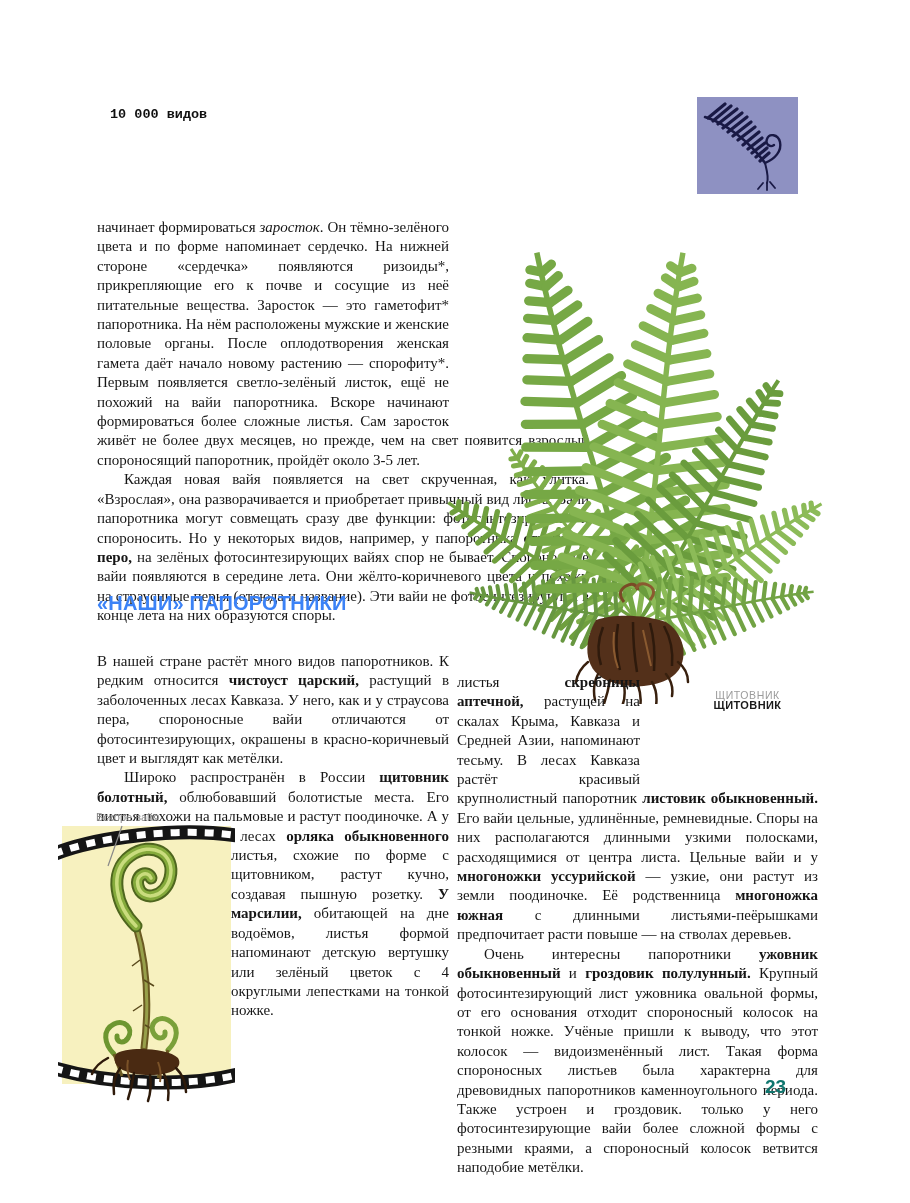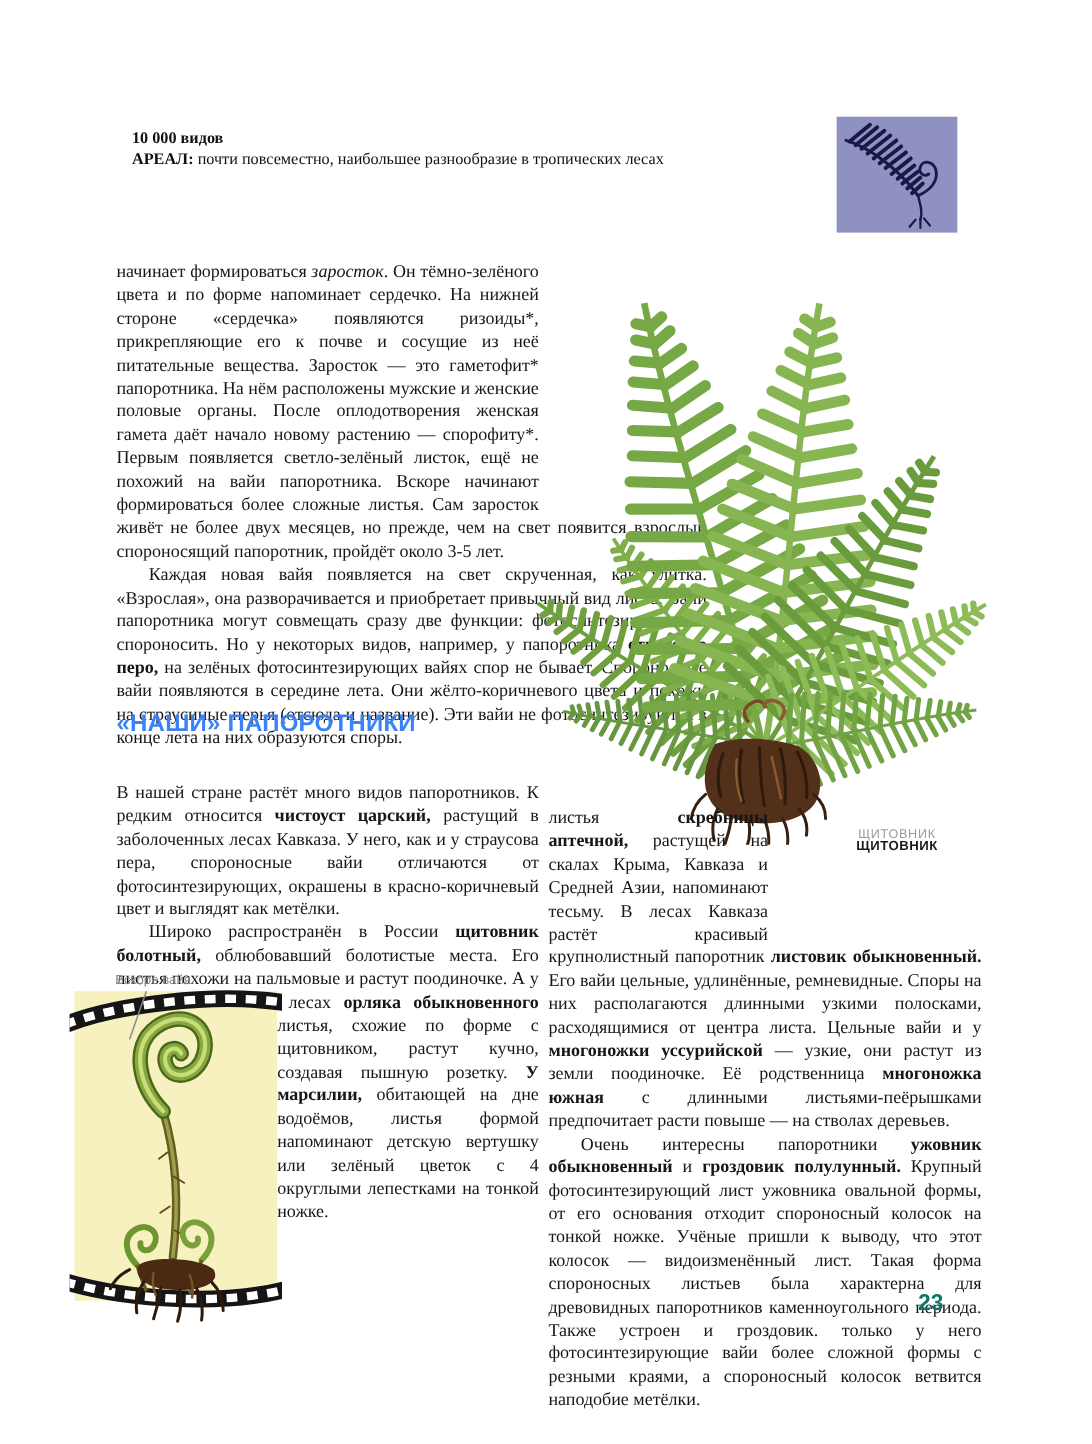--- a/index.html
+++ b/index.html
@@ -4,39 +4,38 @@
 <style>
   html,body{margin:0;padding:0;}
   body{
     width:910px;height:1203px;position:relative;background:#ffffff;
     font-family:"Liberation Serif",serif;color:#161616;overflow:hidden;
   }
   .abs{position:absolute;}
   p{margin:0;text-align:justify;font-size:15px;line-height:19.4px;}
   .indent{text-indent:27px;}
   b{font-weight:bold;} i{}
-  .hdr{font-family:Liberation Serif, serif;font-size:13.5px;line-height:18px;color:#111;}
+  .hdr{font-family:Liberation Mono, monospace;font-size:13.5px;line-height:18px;color:#111;}
   .hdr b{font-weight:bold;}
   .heading{font-family:Liberation Sans, sans-serif;font-weight:bold;font-size:20px;color:#3b82f6;letter-spacing:.2px;}
   .sp-intro{float:right;width:140px;height:196px;}
   .sp-fern{float:right;width:178px;height:116px;}
   .sp-film{float:left;width:134px;height:312px;}
   .cap-wrap{width:105px;text-align:center;font-family:"Liberation Sans",sans-serif;}
   .cap-shadow{color:#9b9b9b;font-size:10.5px;letter-spacing:.6px;line-height:10px;}
   .cap-main{color:#1a1a1a;font-weight:bold;font-size:11px;letter-spacing:.4px;line-height:11px;}
   .film-label{font-family:"Liberation Sans",sans-serif;font-size:11px;color:#8a8a8a;}
   .pageno{font-family:"Liberation Sans",sans-serif;font-weight:bold;font-size:19px;color:#0f766e;}
   svg{display:block;}
 </style>
 </head>
 <body>
 
 <div class="abs hdr" style="left:110px;top:106px;width:560px;">
   <div><b>10 000 видов</b></div>
-  <div><b>АРЕАЛ:</b><span> почти повсеместно, наибольшее разнообразие в тропических лесах</span></div>
 </div>
 
 <svg class="abs" style="left:697px;top:97px;" width="101" height="97" viewBox="0 0 101 97">
   <rect x="0" y="0" width="101" height="97" fill="#8e91c2"></rect>
   <g stroke="#191945" fill="none" stroke-linecap="round">
     <path d="M8,20 C28,26 52,44 68,66" stroke-width="2.5"></path>
     <path stroke-width="3.2" d="M11,21 L28,7 M16,24 L34,9 M21,27 L40,12 M26,31 L45,16 M31,35 L50,20 M36,39 L54,25 M41,43 L58,30 M46,48 L62,35 M51,52 L65,41 M55,56 L68,46 M59,60 L70,51 M63,64 L72,56"></path>
     <path d="M68,66 C78,62 85,54 83,45 C81,37 72,36 70,42 C68,47 73,51 77,48" stroke-width="2.4"></path>
     <path d="M68,66 C70,74 72,80 70,86" stroke-width="2"></path>
     <path d="M66,86 l-5,6 M70,86 l0,7 M73,85 l5,6" stroke-width="1.8"></path>

